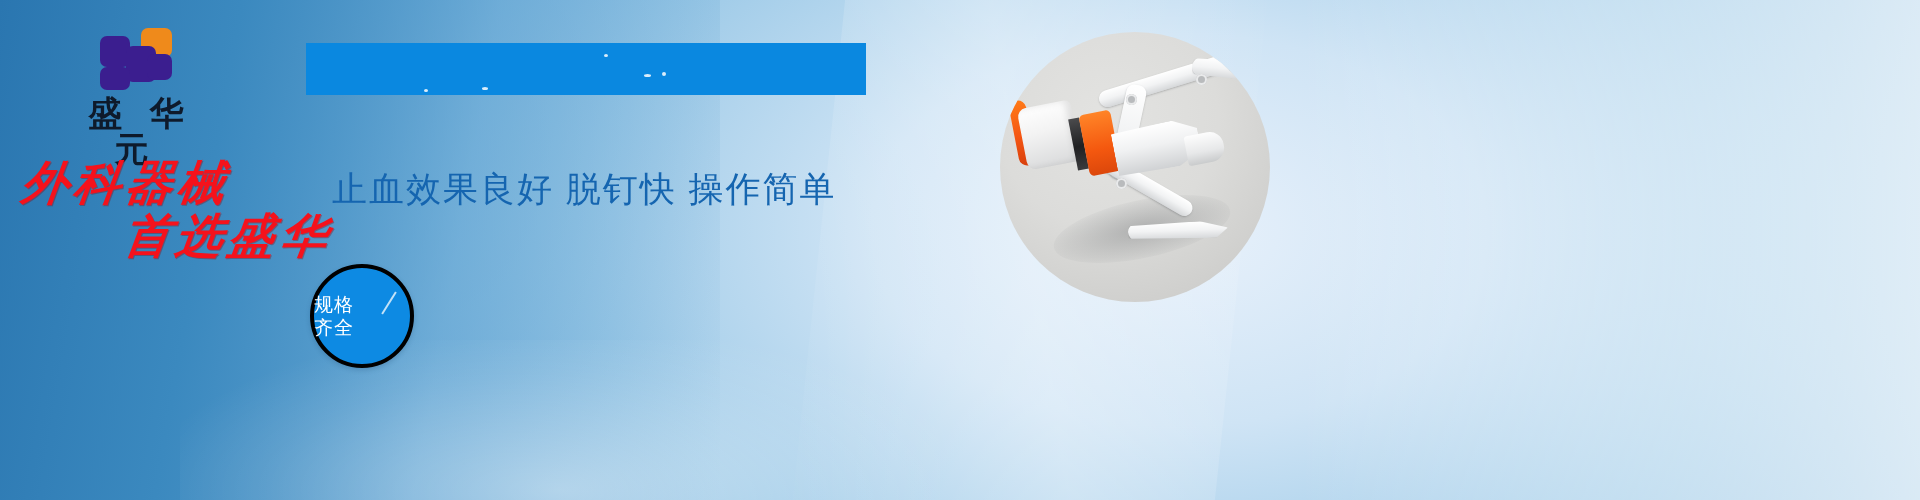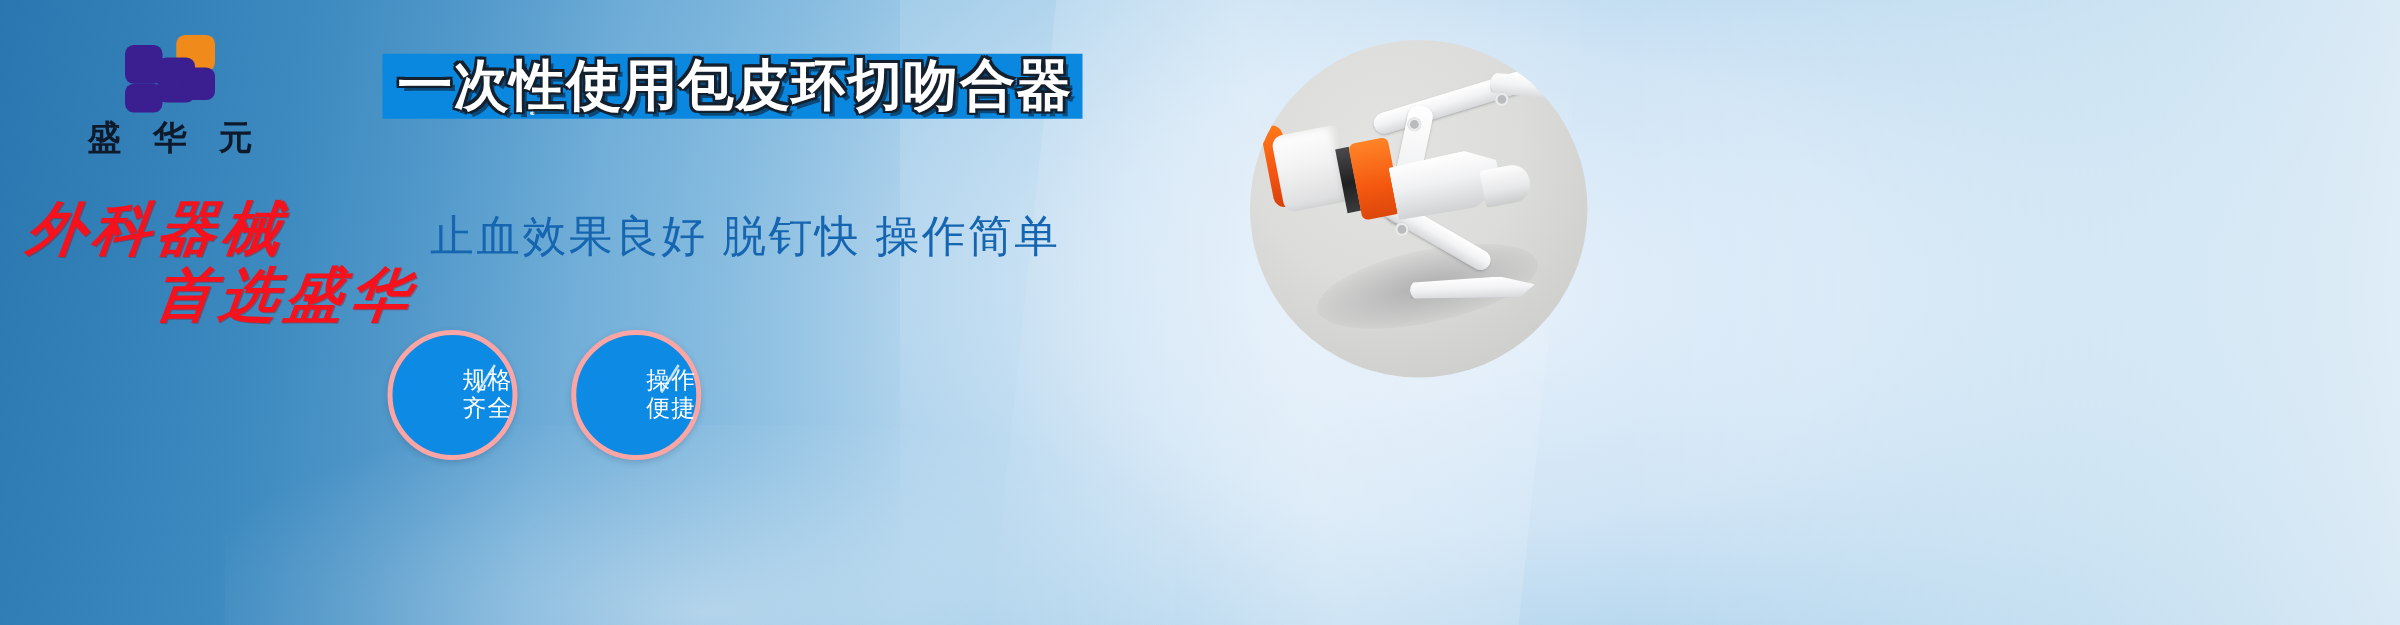--- a/index.html
+++ b/index.html
@@ -67,21 +67,21 @@
     position: absolute;
     border-radius: 7px;
   }
   .lsq-a { left: 0px;  top: 8px;  width: 30px; height: 31px; background: #3b1e8f; }
   .lsq-b { left: 41px; top: 0px;  width: 31px; height: 29px; background: #ef8a1b; }
   .lsq-c { left: 26px; top: 18px; width: 30px; height: 36px; background: #3b1e8f; }
   .lsq-d { left: 0px;  top: 39px; width: 30px; height: 23px; background: #3b1e8f; }
   .lsq-e { left: 47px; top: 26px; width: 25px; height: 26px; background: #3b1e8f; }
   .logo-name {
     margin-top: 6px;
-    font-size: 27px;
+    font-size: 34px;
     letter-spacing: 9px;
     color: #0e1a2b;
     font-weight: 700;
     text-indent: 9px;
     line-height: 1.05;
   }
 
   
   .calli {
     position: absolute;
@@ -143,21 +143,21 @@
       -2px 0 0 #14202e,  2px 0 0 #14202e,
        0 -2px 0 #14202e,  0 2px 0 #14202e,
       -2px -2px 0 #14202e, 2px -2px 0 #14202e,
       -2px 2px 0 #14202e,  2px 2px 0 #14202e,
        4px 4px 0 rgba(10,20,32,0.55);
   }
 
   
   .subtitle {
     position: absolute;
-    left: 344px;
+    left: 332px;
     top: 166px;
     font-size: 35px;
     font-weight: 400;
     color: #1565b0;
     letter-spacing: 2px;
     white-space: nowrap;
   }
 
   
   .badges {
@@ -166,25 +166,25 @@
     top: 264px;
     display: flex;
     gap: 43px;
   }
   .badge {
     position: relative;
     width: 96px;
     height: 96px;
     border-radius: 50%;
     background: #0d8ae3;
-    border: 4px solid #fca5a5;
+    border: 4px solid #000000;
     box-shadow: 0 2px 5px rgba(20,60,100,0.22);
     display: flex;
     align-items: center;
-    justify-content: flex-end;
+    justify-content: flex-start;
   }
   .badge-slash {
     position: absolute;
     right: 20px;
     top: 22px;
     width: 2px;
     height: 26px;
     background: rgba(255,255,255,0.75);
     transform: rotate(32deg);
   }
@@ -348,34 +348,28 @@
   <div class="calli calli-1">外科器械</div>
   <div class="calli calli-2">首选盛华</div>
 
   <div class="title-bar">
     <span class="spark sp1"></span>
     <span class="spark sp2"></span>
     <span class="spark sp3"></span>
     <span class="spark sp4"></span>
     <span class="spark sp5"></span>
   </div>
-  <div class="title-text">一次性使用包皮环切吻合器</div>
 
   <div class="subtitle">止血效果良好 脱钉快 操作简单</div>
 
   <div class="badges">
     <div class="badge">
       <span class="badge-slash"></span>
       <span class="badge-label">规格
 齐全</span>
-    </div>
-    <div class="badge">
-      <span class="badge-slash"></span>
-      <span class="badge-label">操作
-便捷</span>
     </div>
   </div>
 
   <div class="product">
     <div class="prod-disc"></div>
     <div class="prod-stage">
       <span class="prod-shadow"></span>
       <span class="dev-arm arm-upper"></span>
       <span class="dev-arm arm-upper2"></span>
       <span class="dev-arm arm-link"></span>

